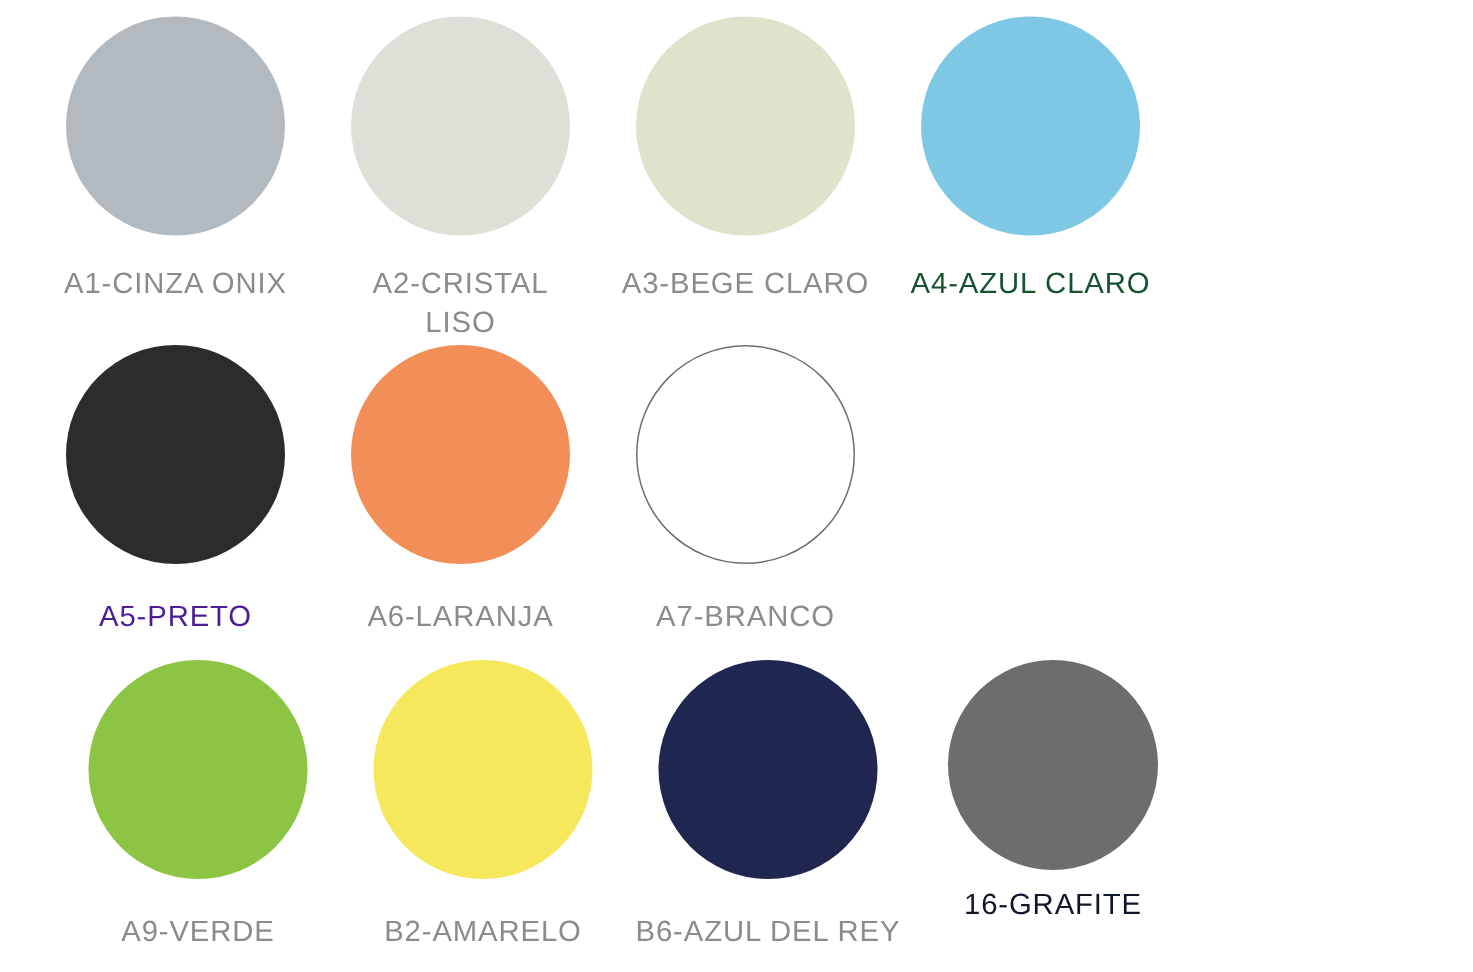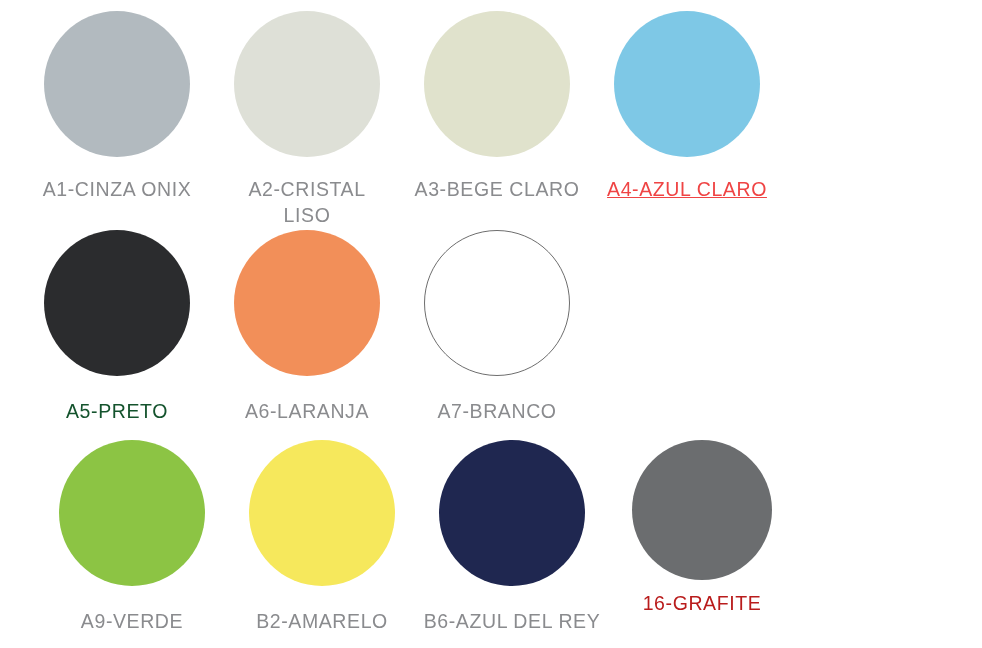--- a/index.html
+++ b/index.html
@@ -83,28 +83,28 @@
       <div class="swatch-disc disc-std" style="background: rgb(222, 224, 215);"></div>
       <div class="swatch-label" style="color: rgb(138, 139, 142);">A2-CRISTAL
 LISO</div>
     </div>
     <div class="swatch-cell">
       <div class="swatch-disc disc-std" style="background: rgb(224, 226, 204);"></div>
       <div class="swatch-label" style="color: rgb(138, 139, 142);">A3-BEGE CLARO</div>
     </div>
     <div class="swatch-cell">
       <div class="swatch-disc disc-std" style="background: rgb(126, 200, 230);"></div>
-      <div class="swatch-label" style="color: #ef4444; text-decoration: underline;">A4-AZUL CLARO</div>
+      <div class="swatch-label" style="color: #14532d;">A4-AZUL CLARO</div>
     </div>
   </div>
 
   <div class="swatch-row row-2">
     <div class="swatch-cell">
       <div class="swatch-disc disc-std" style="background: rgb(43, 44, 46);"></div>
-      <div class="swatch-label" style="color: #14532d;">A5-PRETO</div>
+      <div class="swatch-label" style="color: #4c1d95;">A5-PRETO</div>
     </div>
     <div class="swatch-cell">
       <div class="swatch-disc disc-std" style="background: rgb(242, 143, 89);"></div>
       <div class="swatch-label" style="color: rgb(138, 139, 142);">A6-LARANJA</div>
     </div>
     <div class="swatch-cell">
       <div class="swatch-disc disc-std" style="background: rgb(255, 255, 255); border: 1.5px solid rgb(110, 110, 110);"></div>
       <div class="swatch-label" style="color: rgb(138, 139, 142);">A7-BRANCO</div>
     </div>
   </div>
@@ -117,17 +117,17 @@
     <div class="swatch-cell">
       <div class="swatch-disc disc-std" style="background: rgb(246, 232, 92);"></div>
       <div class="swatch-label" style="color: rgb(138, 139, 142);">B2-AMARELO</div>
     </div>
     <div class="swatch-cell">
       <div class="swatch-disc disc-std" style="background: rgb(31, 39, 80);"></div>
       <div class="swatch-label" style="color: rgb(138, 139, 142);">B6-AZUL DEL REY</div>
     </div>
     <div class="swatch-cell">
       <div class="swatch-disc disc-small" style="background: rgb(107, 109, 111);"></div>
-      <div class="swatch-label" style="color: #b91c1c; margin-top: 10px;">16-GRAFITE</div>
+      <div class="swatch-label" style="color: #0f172a; margin-top: 10px;">16-GRAFITE</div>
     </div>
   </div>
 
 </div>
 
 </body></html>

